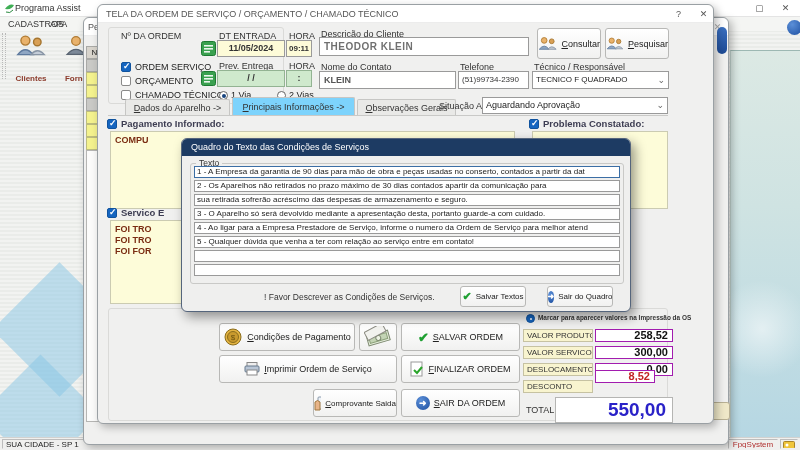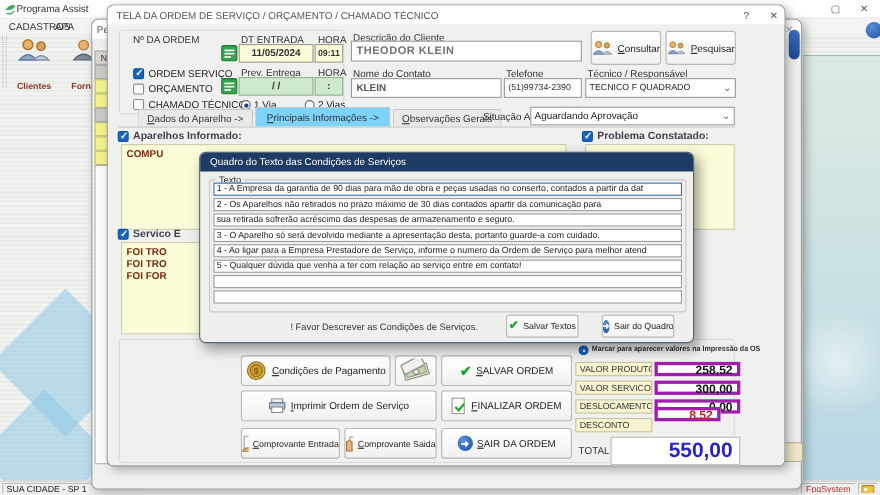--- a/index.html
+++ b/index.html
@@ -43,21 +43,21 @@
   .radio.sel2::after{content:"";position:absolute;left:1.5px;top:1.5px;width:4px;height:4px;border-radius:50%;background:#16437e}
   .radio.bluefill{background:#1565c0;border-color:#10539e}
   .radio.bluefill::after{content:"";position:absolute;left:2.5px;top:2.5px;width:2px;height:2px;border-radius:50%;background:#fff}
   .cblbl{position:absolute;font-size:9px;color:#222;white-space:nowrap}
   .seclbl{position:absolute;font-size:9.5px;font-weight:bold;color:#3d3d52;white-space:nowrap}
   .ta{position:absolute;background:#fdfcd9;border:1px solid #cbcbb2;overflow:hidden;padding:3px 4px;font-weight:bold;color:#7a2c12;font-size:9px;line-height:11px;white-space:pre-line}
   .tab{position:absolute;border:1px solid #c6c6c4;border-bottom:none;border-radius:2px 2px 0 0;background:#e9e9e7;font-size:9px;color:#333;display:flex;align-items:center;justify-content:center;white-space:nowrap}
   .tab.active{background:#7dd3fc}
   
   .vlabel{position:absolute;background:#f8f4cf;border:1px solid #c6c2a2;font-size:8px;color:#333;line-height:11px;padding-left:3px;white-space:nowrap;overflow:hidden}
-  .vvalue{position:absolute;background:#fff;border:3px solid #a21caf;font-size:11px;font-weight:bold;color:#111;text-align:right;line-height:11px;padding-right:4px;white-space:nowrap}
+  .vvalue{position:absolute;background:#fff;border:1px solid #a21caf;font-size:11px;font-weight:bold;color:#111;text-align:right;line-height:11px;padding-right:4px;white-space:nowrap}
   .vvalue.neg{color:#c22424}
   #total-box{position:absolute;background:#fff;border:1px solid #b5b5b3;text-align:right;font-size:19px;font-weight:bold;color:#2a22c8;line-height:24px;padding-right:6px}
   
   #modal{position:absolute;left:181px;top:138px;width:450px;height:174px;background:#efefee;border:1px solid #55657c;border-radius:6px;box-shadow:4px 5px 12px rgba(0,0,0,.4)}
   #modal .mtbar{position:absolute;left:0;top:0;right:0;height:17px;background:#1d3b63;border-radius:5px 5px 0 0;color:#fff;font-size:9px;line-height:17px;padding-left:9px;white-space:nowrap}
   .mline{position:absolute;left:12px;width:426px;height:12px;background:#fff;border:1px solid #9a9a9a;font-size:8px;line-height:10px;color:#222;padding:0 2px;white-space:nowrap;overflow:hidden}
   .mline.focused{border-color:#3b6ea5}
   
   .gcheck{color:#1fa032;font-size:13px;font-weight:bold;line-height:13px}
   .bluecirc{display:inline-block;width:14px;height:14px;border-radius:50%;background:radial-gradient(circle at 35% 30%,#5b8fd8,#1d4fa0);color:#fff;font-size:9px;line-height:14px;text-align:center;font-weight:bold}
@@ -134,21 +134,21 @@
   <div class="abs" style="left:622px;top:384px;width:24px;height:18px;background:#efe8c8;border:1px solid #b9b194;border-radius:3px"></div>
 </div>
 
 <div class="win" style="left:97px;top:4px;width:617px;height:420px;z-index:10">
   <div class="tbar">
     <span class="txt">TELA DA ORDEM DE SERVIÇO / ORÇAMENTO / CHAMADO TÉCNICO</span>
   </div>
   <span class="winbtn" style="left:572px;top:3px">?</span>
   <span class="winbtn" style="left:597px;top:3px">✕</span>
 
-  <div class="grp" style="left:10px;top:22px;width:205px;height:77px">
+  <div class="grp" style="left:10px;top:22px;width:176px;height:77px">
     <span class="lbl" style="left:12px;top:3px">Nº DA ORDEM</span>
 
     <span class="cb checked" style="left:12px;top:34px"></span>
     <span class="cblbl" style="left:26px;top:34px">ORDEM SERVIÇO</span>
     <span class="cb" style="left:12px;top:48px"></span>
     <span class="cblbl" style="left:26px;top:48px">ORÇAMENTO</span>
     <span class="cb" style="left:12px;top:62px"></span>
     <span class="cblbl" style="left:26px;top:62px">CHAMADO TÉCNICO</span>
 
     <svg class="abs" style="left:92px;top:13px" width="15" height="15">
@@ -213,21 +213,21 @@
       <span><u>P</u>rincipais Informações -&gt;</span>
     </div>
   <div class="tab" style="left:259px;top:94px;width:99px;height:16px">
       <span><u>O</u>bservações Gerais</span>
     </div>
   <span class="lbl" style="left:341px;top:96px">Situação Atual:</span>
   <div class="sel" style="left:384px;top:92px;width:186px;height:17px;line-height:15px;font-size:9px"><span>Aguardando Aprovação</span><span class="chev">⌄</span></div>
   <div class="abs" style="left:10px;top:110px;width:560px;height:1px;background:#c9c9c7"></div>
 
   <span class="cb checked" style="left:9px;top:114px"></span>
-  <span class="seclbl" style="left:23px;top:113px">Aparelhos Informado:</span>
+  <span class="seclbl" style="left:23px;top:113px">Pagamento Informado:</span>
   <div class="ta" style="left:12px;top:126px;width:405px;height:78px">COMPU</div>
 
   <span class="cb checked" style="left:431px;top:114px"></span>
   <span class="seclbl" style="left:445px;top:113px">Problema Constatado:</span>
   <div class="ta" style="left:434px;top:126px;width:136px;height:78px"></div>
 
   <span class="cb checked" style="left:9px;top:203px"></span>
   <span class="seclbl" style="left:23px;top:202px">Servico E</span>
   <div class="ta" style="left:12px;top:215px;width:405px;height:84px"><span>FOI TRO</span><br><span>FOI TRO</span><br><span>FOI FOR</span></div>
 
@@ -265,27 +265,20 @@
       </svg>
     <span><u>I</u>mprimir Ordem de Serviço</span>
   </div>
   <div class="btn" style="left:303px;top:350px;width:119px;height:28px">
     <svg width="14" height="16">
         <rect x="1" y="1" width="11" height="14" fill="#fff" stroke="#999"></rect>
         <path d="M4 9 l3 3 l5 -6" stroke="#2aa52a" stroke-width="2" fill="none"></path>
       </svg>
     <span><u>F</u>INALIZAR ORDEM</span>
   </div>
-  <div class="btn" style="left:121px;top:384px;width:90px;height:28px;font-size:8px">
-    <svg width="13" height="15">
-        <rect x="2" y="0.5" width="10" height="11" fill="#fff" stroke="#999"></rect>
-        <path d="M1 13 q5.5 -4 11 0 l0 2 l-11 0z" fill="#e0b080" stroke="#a07840"></path>
-      </svg>
-    <span><u>C</u>omprovante Entrada</span>
-  </div>
   <div class="btn" style="left:215px;top:384px;width:84px;height:28px;font-size:8px">
     <svg width="13" height="15">
         <rect x="4" y="1" width="8" height="12" rx="1" fill="#eef2f8" stroke="#8899aa"></rect>
         <path d="M1 6 q2.5 -3 5 0 l0 8 l-5 0z" fill="#e8b488" stroke="#a07840"></path>
       </svg>
     <span><u>C</u>omprovante Saida</span>
   </div>
   <div class="btn" style="left:303px;top:384px;width:119px;height:28px">
     <span class="bluecirc">➜</span>
     <span><u>S</u>AIR DA ORDEM</span>

